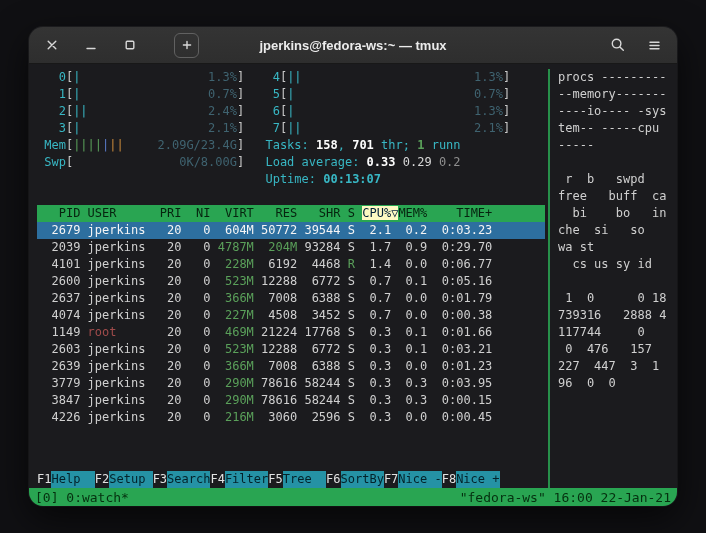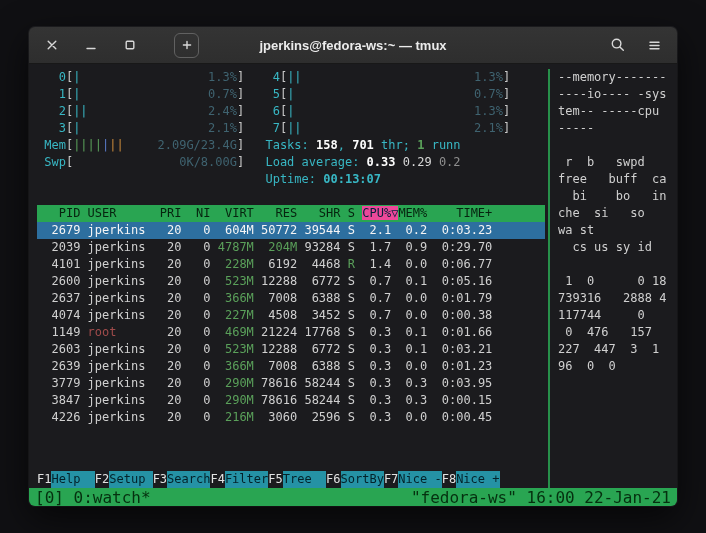--- a/index.html
+++ b/index.html
@@ -5,21 +5,21 @@
   :root{
     --terminal-bg:#1b1b1e; --titlebar-bg:#2e2e2e; --text:#d0d0d0;
     --accent-green:#29a552; --selection-blue:#2d6f9f; --cyan:#38b7c4;
     --fn-teal:#2592a5; --value-green:#5aa05a; --meter-shadow:#3f6370;
     --other-user-red:#a04b4b; --bar-orange:#c8883a; --bar-blue:#5a7bc8;
   }
   *{box-sizing:border-box}
   html,body{margin:0;padding:0}
   body{width:706px;height:533px;background:#101013;position:relative;overflow:hidden;
        font-family:"Liberation Sans",sans-serif}
-  .window{position:absolute;left:29px;top:27px;width:648px;height:479px;border-radius:6px;
+  .window{position:absolute;left:29px;top:27px;width:648px;height:479px;border-radius:14px;
           overflow:hidden;background:var(--terminal-bg);
           box-shadow:0 12px 36px rgba(0,0,0,.65),0 0 0 1px rgba(255,255,255,.07)}
   
   .titlebar{height:37px;background:linear-gradient(#343434,var(--titlebar-bg));
             border-bottom:1px solid #181818;display:flex;align-items:center;
             padding:0 10px;position:relative}
   .tb-left,.tb-right{display:flex;align-items:center;gap:14px;z-index:2}
   .tb-right{margin-left:auto;gap:12px}
   .tbtn{width:25px;height:25px;border:none;background:transparent;padding:0;margin:0;
         display:flex;align-items:center;justify-content:center;border-radius:6px;cursor:default}
@@ -47,38 +47,38 @@
   .tick-blue{color:var(--bar-blue)} .tick-orange{color:var(--bar-orange)}
   .mval{color:var(--meter-shadow)}
   .tcell{white-space:pre;padding-left:1ch}
   .t-lbl{color:var(--cyan)} .t-bold{color:#fdfdfd;font-weight:700}
   .t-plain{color:#d8d8d8} .t-dim{color:#8f8f8f}
   .t-grn{color:var(--value-green);font-weight:700}
   .t-cyb{color:var(--cyan);font-weight:700}
   
   .blankrow{height:17px}
   .phead{height:17px;white-space:pre;background:var(--accent-green);color:#06240f;overflow:hidden}
-  .sortcol{background:#ec4899;color:#03203a}
+  .sortcol{background:#fef9c3;color:#03203a}
   .prow{height:17px;white-space:pre;overflow:hidden}
   .grn{color:var(--value-green)}
   .red{color:var(--other-user-red)}
   .sel{background:var(--selection-blue)}
   .sel span{color:#f5f5f5}
   .filler{flex:1}
   
   .fnbar{height:17px;white-space:pre;display:flex;overflow:hidden}
   .fnitem{display:inline-flex}
   .fkey{color:#e2e2e2}
   .flab{background:var(--fn-teal);color:#03222a}
   
   .vline{height:17px;white-space:pre}
   
   .tmuxbar{height:18px;background:var(--accent-green);color:#05300f;display:flex;
            justify-content:space-between;align-items:center;padding:0 6px;white-space:pre;
-           font-family:"DejaVu Sans Mono",monospace;font-size:16px}
+           font-family:"DejaVu Sans Mono",monospace;font-size:13px}
 </style>
 </head>
 <body>
 
 <div class="window">
   <div class="titlebar">
     <div class="tb-left">
       <button class="tbtn">
         <svg width="14" height="14" viewBox="0 0 14 14">
             <path d="M3.2 3.2l7.6 7.6M10.8 3.2l-7.6 7.6"></path>
@@ -142,20 +142,21 @@
             <div class="prow"><span> </span><span class="pcell"> 2639</span><span> </span><span class="pcell">jperkins </span><span> </span><span class="pcell"> 20</span><span> </span><span class="pcell">  0</span><span> </span><span class="grn"> 366M</span><span> </span><span class="pcell"> 7008</span><span> </span><span class="pcell"> 6388</span><span> </span><span class="pcell">S</span><span> </span><span class="pcell"> 0.3</span><span> </span><span class="pcell"> 0.0</span><span> </span><span class="pcell"> 0:01.23</span></div>
             <div class="prow"><span> </span><span class="pcell"> 3779</span><span> </span><span class="pcell">jperkins </span><span> </span><span class="pcell"> 20</span><span> </span><span class="pcell">  0</span><span> </span><span class="grn"> 290M</span><span> </span><span class="pcell">78616</span><span> </span><span class="pcell">58244</span><span> </span><span class="pcell">S</span><span> </span><span class="pcell"> 0.3</span><span> </span><span class="pcell"> 0.3</span><span> </span><span class="pcell"> 0:03.95</span></div>
             <div class="prow"><span> </span><span class="pcell"> 3847</span><span> </span><span class="pcell">jperkins </span><span> </span><span class="pcell"> 20</span><span> </span><span class="pcell">  0</span><span> </span><span class="grn"> 290M</span><span> </span><span class="pcell">78616</span><span> </span><span class="pcell">58244</span><span> </span><span class="pcell">S</span><span> </span><span class="pcell"> 0.3</span><span> </span><span class="pcell"> 0.3</span><span> </span><span class="pcell"> 0:00.15</span></div>
             <div class="prow"><span> </span><span class="pcell"> 4226</span><span> </span><span class="pcell">jperkins </span><span> </span><span class="pcell"> 20</span><span> </span><span class="pcell">  0</span><span> </span><span class="grn"> 216M</span><span> </span><span class="pcell"> 3060</span><span> </span><span class="pcell"> 2596</span><span> </span><span class="pcell">S</span><span> </span><span class="pcell"> 0.3</span><span> </span><span class="pcell"> 0.0</span><span> </span><span class="pcell"> 0:00.45</span></div>
           </div>
         <div class="filler"></div>
         <div id="fnbar" class="fnbar"><span class="fnitem"><span class="fkey">F1</span><span class="flab">Help  </span></span><span class="fnitem"><span class="fkey">F2</span><span class="flab">Setup </span></span><span class="fnitem"><span class="fkey">F3</span><span class="flab">Search</span></span><span class="fnitem"><span class="fkey">F4</span><span class="flab">Filter</span></span><span class="fnitem"><span class="fkey">F5</span><span class="flab">Tree  </span></span><span class="fnitem"><span class="fkey">F6</span><span class="flab">SortBy</span></span><span class="fnitem"><span class="fkey">F7</span><span class="flab">Nice -</span></span><span class="fnitem"><span class="fkey">F8</span><span class="flab">Nice +</span></span></div>
       </div>
       <div class="divider"></div>
       <div id="vmstat" class="rightpane">
+          <div class="vline">procs ---------</div>
           <div class="vline">--memory-------</div>
           <div class="vline">----io---- -sys</div>
           <div class="vline">tem-- -----cpu</div>
           <div class="vline">-----</div>
           <div class="vline"></div>
           <div class="vline"> r  b   swpd</div>
           <div class="vline">free   buff  ca</div>
           <div class="vline">  bi    bo   in</div>
           <div class="vline">che  si   so</div>
           <div class="vline">wa st</div>

